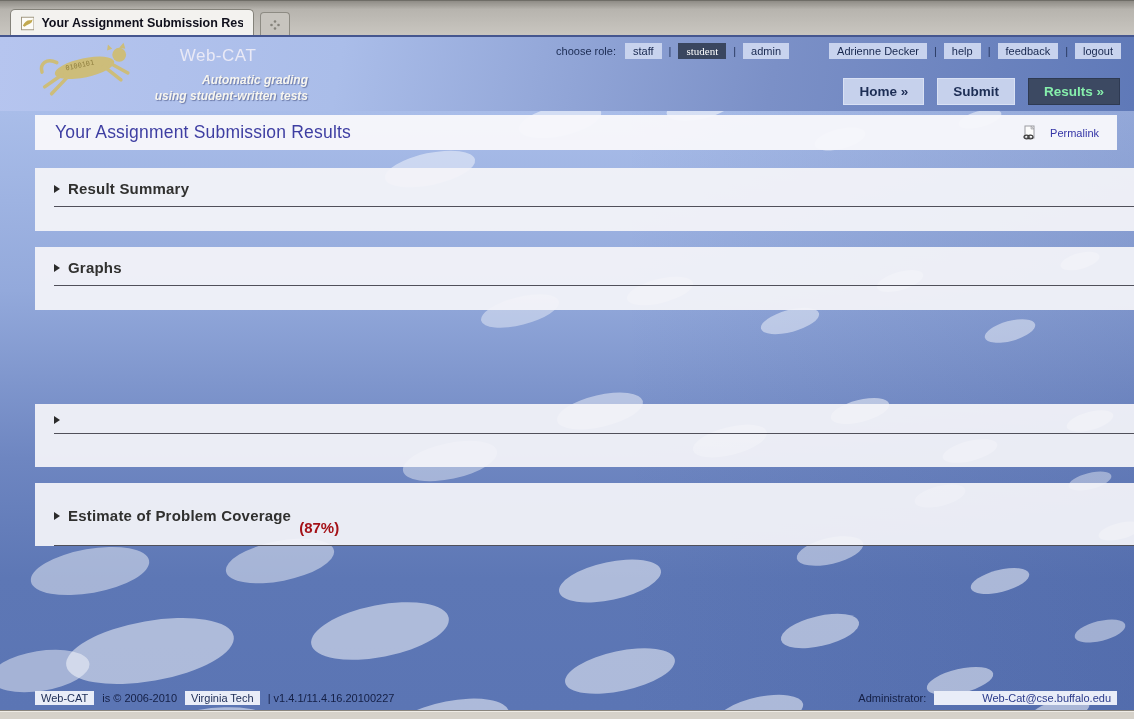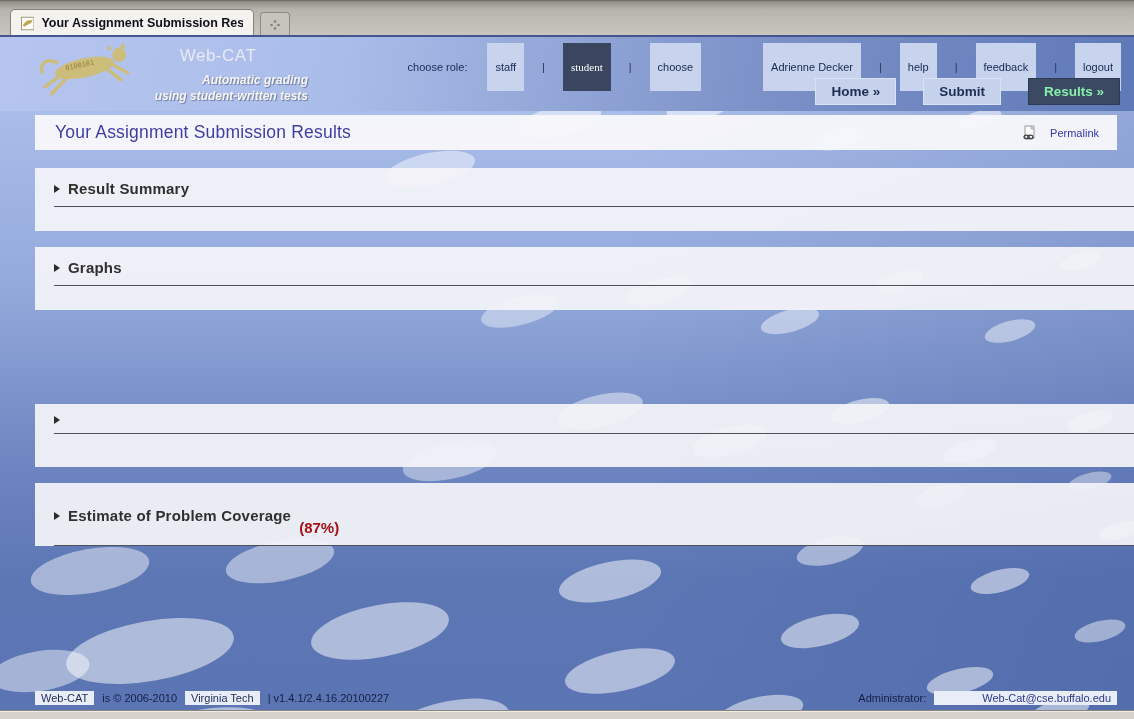--- a/index.html
+++ b/index.html
@@ -23,26 +23,26 @@
   
   .header { position:absolute; left:0; top:35px; width:1134px; height:76px;
     border-top:2px solid #45568f;
     background:linear-gradient(100deg,#b6c5ef 0%,#aabde9 30%,#7b90c7 68%,#5f79b8 100%); }
   .logo { position:absolute; left:36px; top:4px; }
   .brand { position:absolute; left:128px; top:9px; width:180px; }
   .app-name { text-align:center; font-size:17px; letter-spacing:.5px; color:#e9e9f6; }
   .tagline { margin-top:7px; text-align:right; font-style:italic; font-weight:bold;
     font-size:12px; line-height:1.3; color:#f8f6ef; text-shadow:1px 1px 1px rgba(55,65,115,.55); }
   .role-row { position:absolute; top:6px; right:13px; display:flex; align-items:center;
-    gap:18px; font-size:11px; }
+    gap:7px; font-size:11px; }
   .role-label { color:#1b2b52; margin-right:2px; }
-  .chip { background:#c8d3ee; color:#17274e; padding:18px 8px; cursor:pointer; }
+  .chip { background:#c8d3ee; color:#17274e; padding:2px 8px; cursor:pointer; }
   .chip.selected { background:#3a465f; color:#ffffff;font-family:Liberation Serif, serif; }
   .pipe { color:#26365e; }
-  .nav-row { position:absolute; top:41px; right:14px; display:flex; gap:27px; }
+  .nav-row { position:absolute; top:41px; right:14px; display:flex; gap:13px; }
   .nav-btn { padding:5px 15px; font-size:13.5px; font-weight:bold;
     background:#c6d1ec; color:#1d2e55; border:1px solid #d9e1f4; cursor:pointer;
     font-family:"Liberation Sans","DejaVu Sans",sans-serif; }
   .nav-btn.active { background:#3c4962; color:#86efac; border-color:#2e3a52; }
 
   
   .main { position:absolute; left:0; top:111px; width:1134px; height:599px; overflow:hidden;
     background:
       linear-gradient(90deg, rgba(0,0,40,0) 55%, rgba(45,70,140,.18) 100%),
       linear-gradient(#a9bde9 0%, #93a9db 30%, #6e86c1 58%, #5d77b5 78%, #5b75b4 100%); }
@@ -120,21 +120,21 @@
       <div>using student-written tests</div>
     </div>
   </div>
 
   <div class="role-row">
     <span class="role-label">choose role:</span>
     <span class="chip">staff</span>
     <span class="pipe">|</span>
     <span class="chip selected">student</span>
     <span class="pipe">|</span>
-    <span class="chip">choose</span>
+    <span class="chip">admin</span>
     <span style="width:26px"></span>
     <span class="chip">Adrienne Decker</span>
     <span class="pipe">|</span>
     <span class="chip">help</span>
     <span class="pipe">|</span>
     <span class="chip">feedback</span>
     <span class="pipe">|</span>
     <span class="chip">logout</span>
   </div>
 
@@ -232,21 +232,21 @@
     </div>
     <div class="sec-rule"></div>
   </div>
 
 
   <div class="footer-row">
     <div class="foot-left">
       <span class="foot-chip">Web-CAT</span>
       <span>is © 2006-2010</span>
       <span class="foot-chip">Virginia Tech</span>
-      <span>| v1.4.1/2.4.16.20100227</span>
+      <span>| v1.4.1/11.4.16.20100227</span>
     </div>
     <div class="foot-right">
       <span>Administrator:</span>
       <span class="foot-chip email">Web-Cat@cse.buffalo.edu</span>
     </div>
   </div>
 </div>
 
 <div class="bottom-strip"></div>
 

